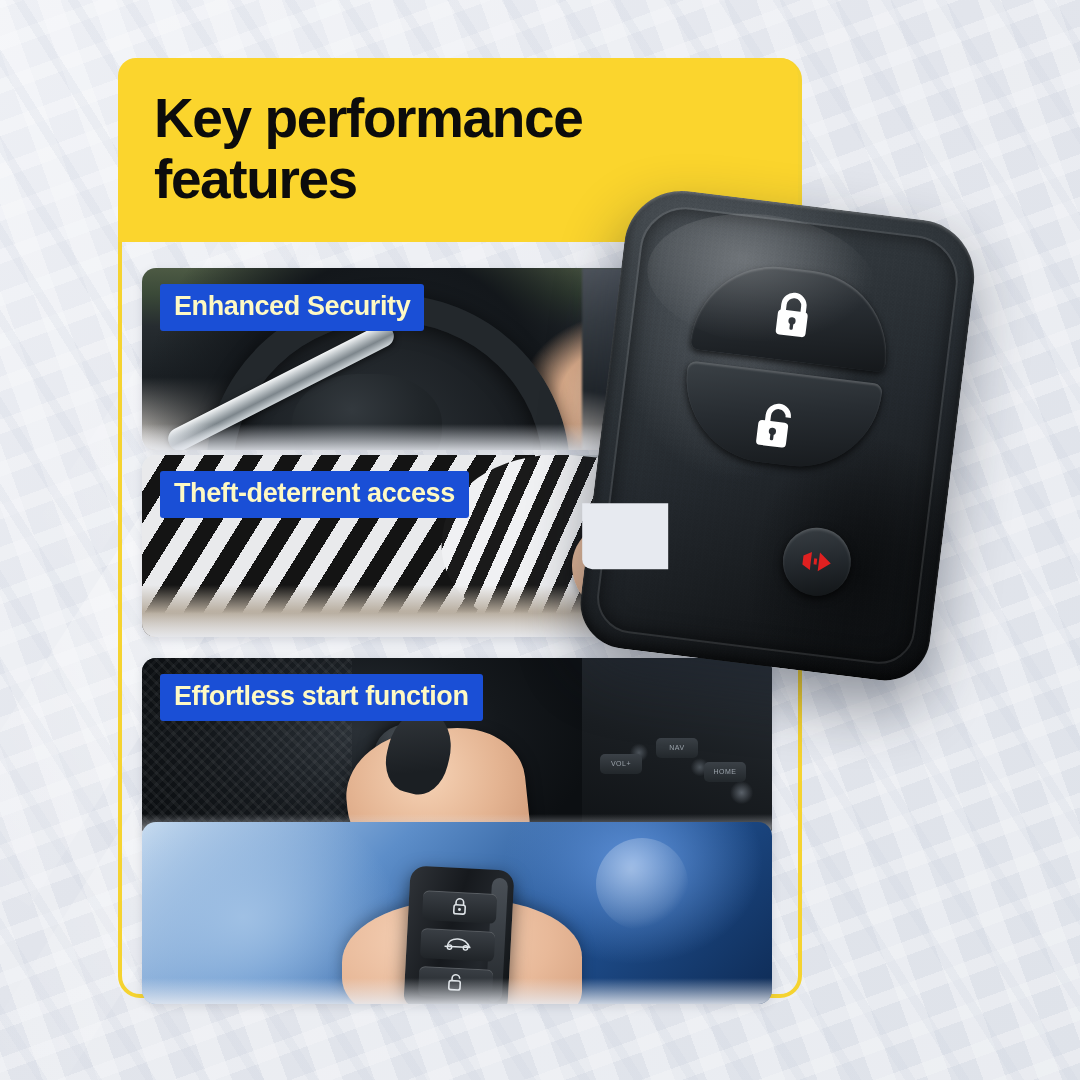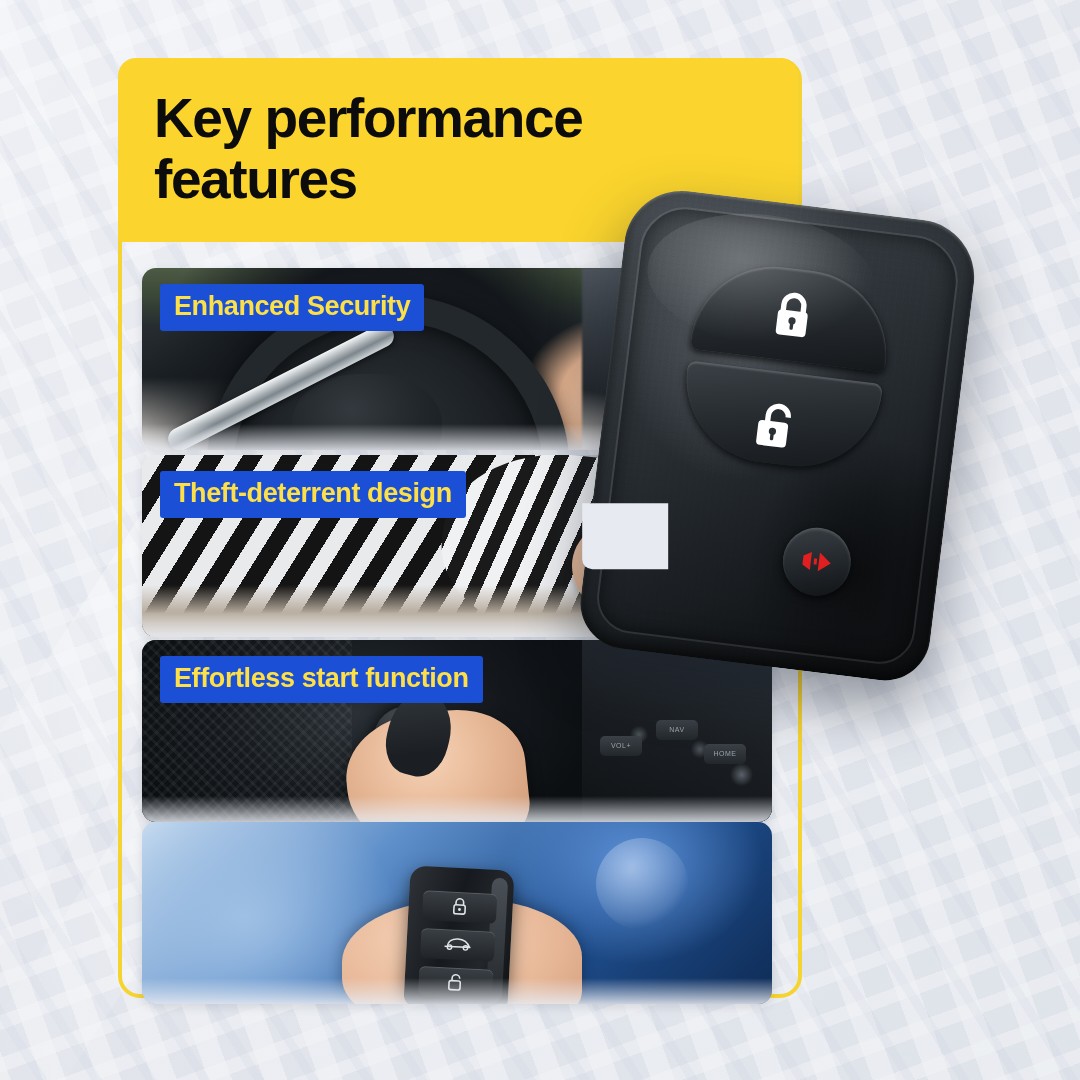--- a/index.html
+++ b/index.html
@@ -98,21 +98,21 @@
     position:absolute;
     left:142px;
     width:630px;
     height:182px;
     border-radius:14px;
     overflow:hidden;
     box-shadow:0 3px 10px rgba(40,50,70,.13);
   }
   .panel.p1 { top:268px; }
   .panel.p2 { top:455px; }
-  .panel.p3 { top:640px; }
+  .panel.p3 { top:658px; }
   .panel.p4 { top:822px; }
 
   .panel .photo { position:absolute; inset:0; }
 
   
   .ph1 {
     background:
       radial-gradient(ellipse 150px 120px at 77% 72%, #e9c2a4 0%, #d7a988 45%, rgba(215,169,136,0) 72%),
       radial-gradient(ellipse 120px 95px at 96% 30%, #6d7480 0%, rgba(109,116,128,0) 70%),
       radial-gradient(circle at 40% 78%, #1e2328 0%, #13171b 38%, rgba(19,23,27,0) 62%),
@@ -282,21 +282,21 @@
   .gloss {
     position:absolute; left:0; bottom:0; width:100%; height:26px;
     background:linear-gradient(180deg,rgba(255,255,255,0),rgba(233,236,242,.85));
   }
 
   
   .badge {
     position:absolute;
     left:18px; top:16px;
     background:#1A4FD6;
-    color:#fde047;
+    color:#fef9c3;
     font-size:27px;
     font-weight:700;
     letter-spacing:-.4px;
     padding:7px 14px 9px 14px;
     border-radius:3px;
     white-space:nowrap;
   }
 
   
   #hero-fob {
@@ -400,21 +400,21 @@
 
   <div class="panel p2">
     <div class="photo ph2">
       <div class="ph2-right"></div>
       <div class="ph2-arm"></div>
       <div class="ph2-hand"></div>
       <div class="ph2-keys"></div>
       <div class="ph2-bottom"></div>
     </div>
     <div class="gloss"></div>
-    <div class="badge">Theft-deterrent design</div>
+    <div class="badge">Theft-deterrent access</div>
   </div>
 
   <div class="panel p3">
     <div class="photo ph3">
       <div class="ph3-carbon"></div>
       <div class="ph3-wheel"></div>
       <div class="ph3-btn"></div>
       <div class="ph3-hand"></div>
       <div class="ph3-thumb"></div>
       <div class="ph3-console">

